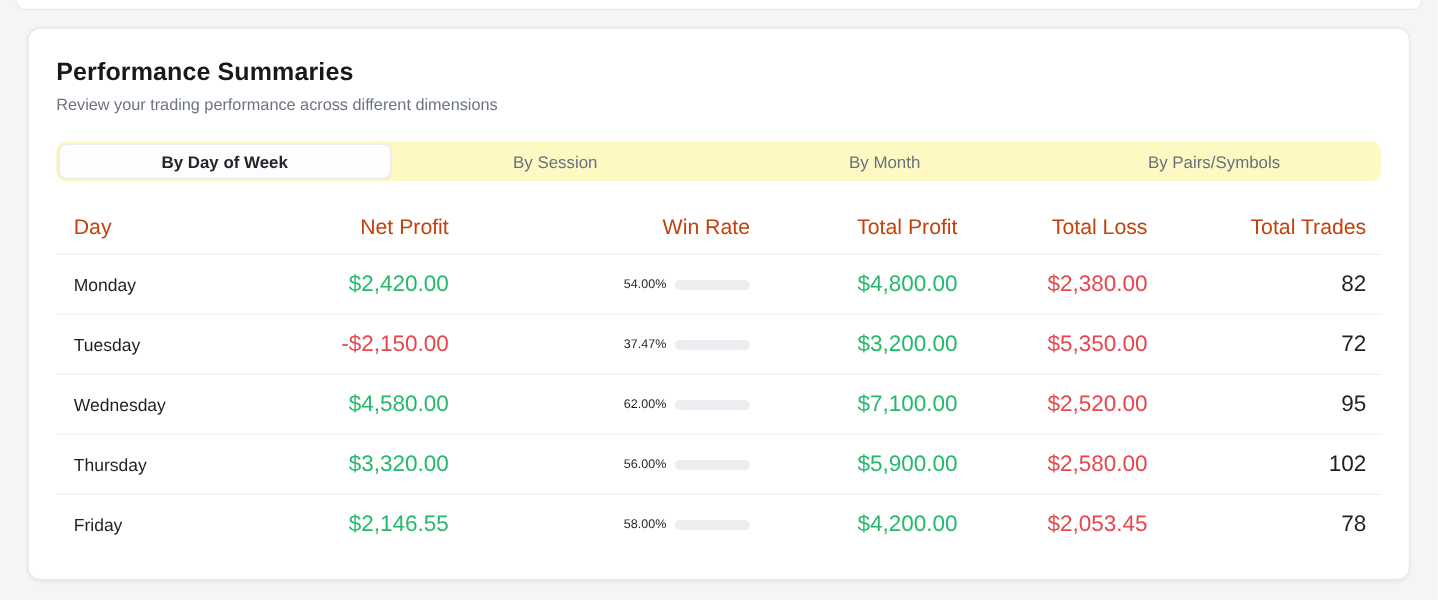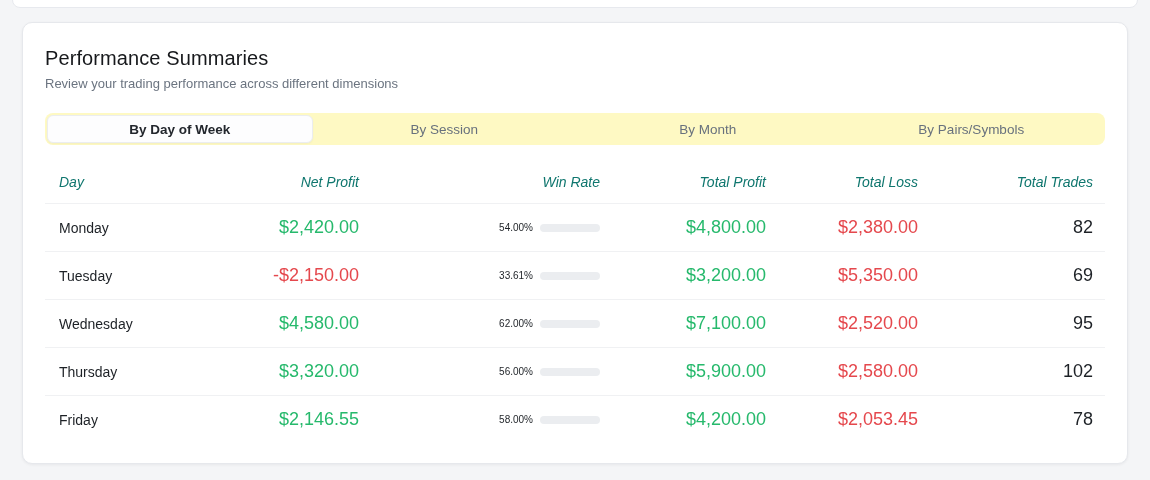--- a/index.html
+++ b/index.html
@@ -33,21 +33,21 @@
     width: 1106px; height: 442px;
     background: #ffffff;
     border: 1px solid #e6e8ec;
     border-radius: 10px;
     box-shadow: 0 1px 3px rgba(16, 24, 40, 0.06);
     padding: 22px;
   }
 
   .card-title {
     font-size: 20px;
-    font-weight: 400;
+    font-weight: 700;
     color: #17191c;
     letter-spacing: 0.1px;
     margin-top: 2px;
   }
   .card-subtitle {
     font-size: 13px;
     color: #6b7480;
     margin-top: 6px;
   }
 
@@ -79,24 +79,23 @@
   }
 
   .table { margin-top: 16px; }
   .trow {
     display: grid;
     grid-template-columns: 150px 164px 241px 166px 152px 189px;
     align-items: center;
   }
   .thead { height: 42px; }
   .thead .cell {
-    font-size: 14px;
-    color: #0f766e;
+    font-size: 17px;
+    color: #c2410c;
     font-weight: 400;
-    font-style: italic;
   }
   .tbody .trow {
     height: 48px;
     border-top: 1px solid #f0f1f3;
   }
   .cell { text-align: right; white-space: nowrap; }
   .cell.c-day { text-align: left; padding-left: 14px; }
   .cell.c-trades { padding-right: 14px; }
 
   .day-name {
@@ -164,26 +163,26 @@
     </div>
     <div class="cell num profit">$4,800.00</div>
     <div class="cell num loss">$2,380.00</div>
     <div class="cell num c-trades">82</div>
   </div>
 
   <div class="trow">
     <div class="cell c-day day-name">Tuesday</div>
     <div class="cell num loss">-$2,150.00</div>
     <div class="cell c-winrate">
-      <span class="wr-text">33.61%</span>
+      <span class="wr-text">37.47%</span>
       <span class="wr-bar"><span class="wr-fill" style="width: 45%;"></span></span>
     </div>
     <div class="cell num profit">$3,200.00</div>
     <div class="cell num loss">$5,350.00</div>
-    <div class="cell num c-trades">69</div>
+    <div class="cell num c-trades">72</div>
   </div>
 
   <div class="trow">
     <div class="cell c-day day-name">Wednesday</div>
     <div class="cell num profit">$4,580.00</div>
     <div class="cell c-winrate">
       <span class="wr-text">62.00%</span>
       <span class="wr-bar"><span class="wr-fill" style="width: 62%;"></span></span>
     </div>
     <div class="cell num profit">$7,100.00</div>

